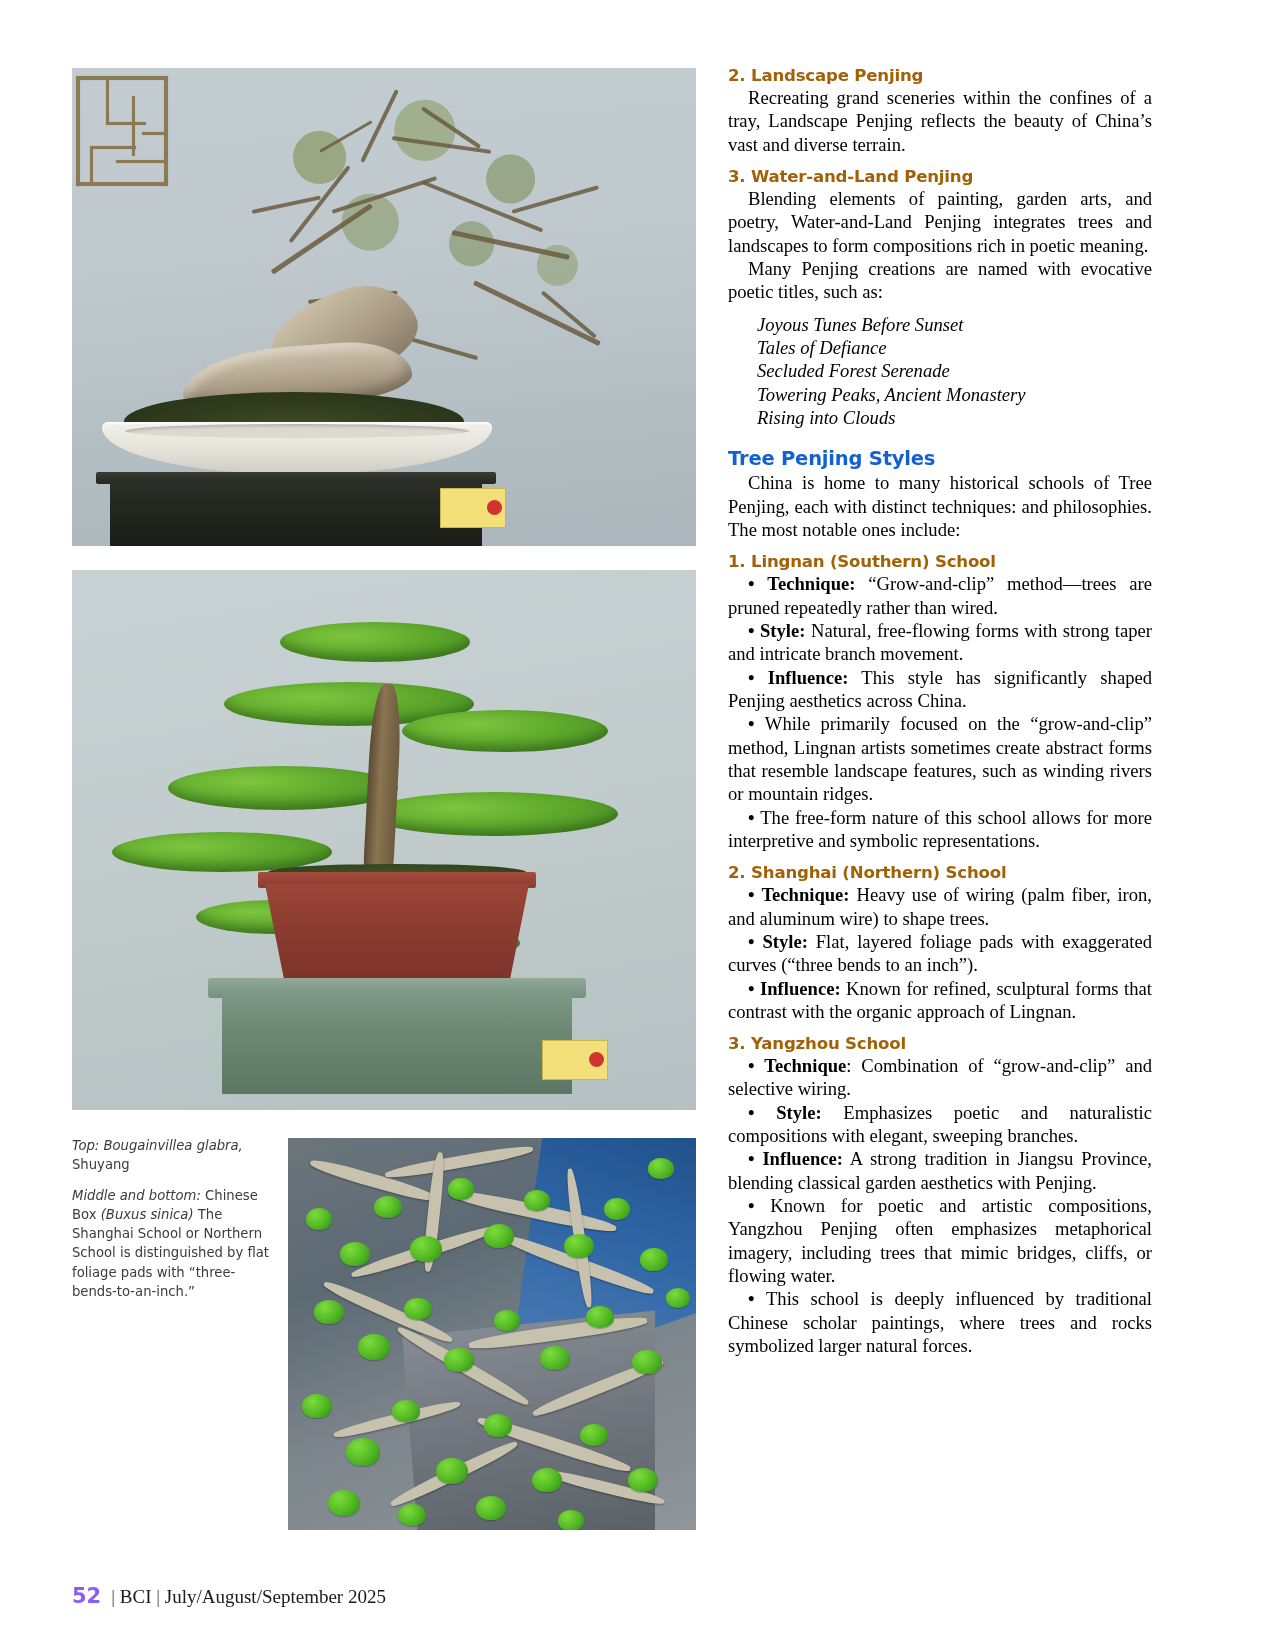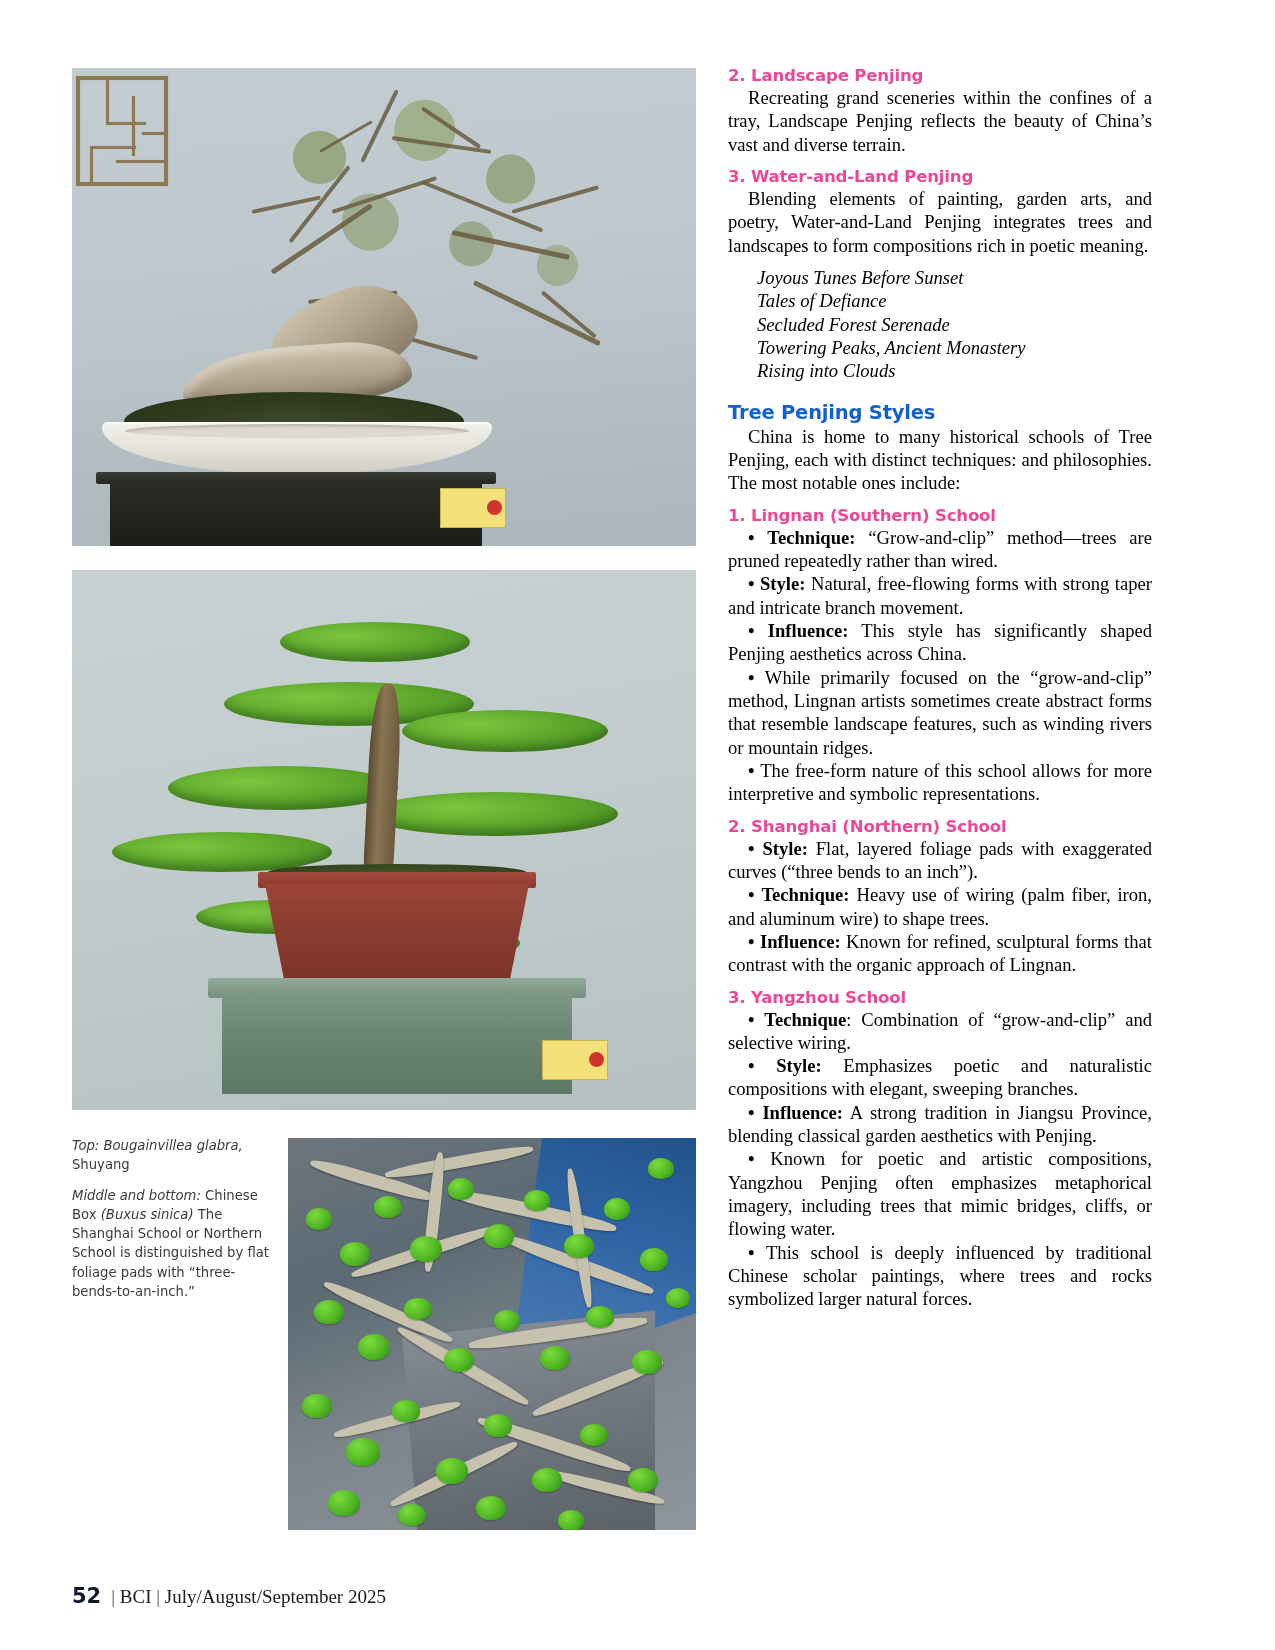--- a/index.html
+++ b/index.html
@@ -281,21 +281,21 @@
     font-size: 19.5px;
     font-weight: bold;
     color: #1360d2;
     margin: 18px 0 1px 0;
     letter-spacing: -0.2px;
   }
   h3.sub-head {
     font-family: "DejaVu Sans", "Liberation Sans", sans-serif;
     font-size: 16.6px;
     font-weight: bold;
-    color: #ec4899;
+    color: #a16207;
     margin: 11px 0 1px 0;
     letter-spacing: -0.2px;
   }
   h3.sub-head.first { margin-top: 0; }
 
   p.body {
     margin: 0;
     font-size: 18.6px;
     line-height: 1.255;
     text-align: justify;
@@ -332,21 +332,21 @@
     font-size: 19px;
     color: #1a1a1a;
     display: flex;
     align-items: baseline;
     gap: 10px;
   }
   .footer .pageno {
     font-family: "DejaVu Sans", "Liberation Sans", sans-serif;
     font-weight: bold;
     font-size: 21px;
-    color: #0f172a;
+    color: #8b5cf6;
   }
   .footer .rule { color:#555; }
 </style>
 </head>
 <body>
 
 <div class="page">
 
   <div class="photo" id="photo-top">
     <div class="p1-bg"></div>
@@ -497,41 +497,42 @@
     </p>
   </div>
 
   <div class="right-col">
 
     <h3 class="sub-head first">2. Landscape Penjing</h3>
     <p class="body">Recreating grand sceneries within the confines of a tray, Landscape Penjing reflects the beauty of China’s vast and diverse terrain.</p>
 
     <h3 class="sub-head">3. Water-and-Land Penjing</h3>
     <p class="body">Blending elements of painting, garden arts, and poetry, Water-and-Land Penjing integrates trees and landscapes to form compositions rich in poetic meaning.</p>
+    <p class="body">Many Penjing creations are named with evocative poetic titles, such as:</p>
     <ul class="poetic">
       <li>Joyous Tunes Before Sunset</li>
       <li>Tales of Defiance</li>
       <li>Secluded Forest Serenade</li>
       <li>Towering Peaks, Ancient Monastery</li>
       <li>Rising into Clouds</li>
     </ul>
 
     <h2 class="section-head">Tree Penjing Styles</h2>
     <p class="body">China is home to many historical schools of Tree Penjing, each with distinct techniques: and philosophies. The most notable ones include:</p>
 
     <h3 class="sub-head">1. Lingnan (Southern) School</h3>
     <p class="bullet"><span class="dot">•&nbsp;</span><b>Technique:</b><span> “Grow-and-clip” method—trees are pruned repeatedly rather than wired.</span></p>
     <p class="bullet"><span class="dot">•&nbsp;</span><b>Style:</b><span> Natural, free-flowing forms with strong taper and intricate branch movement.</span></p>
     <p class="bullet"><span class="dot">•&nbsp;</span><b>Influence:</b><span> This style has significantly shaped Penjing aesthetics across China.</span></p>
     <p class="bullet"><span class="dot">•&nbsp;</span><span>While primarily focused on the “grow-and-clip” method, Lingnan artists sometimes create abstract forms that resemble landscape features, such as winding rivers or mountain ridges.</span></p>
     <p class="bullet"><span class="dot">•&nbsp;</span><span>The free-form nature of this school allows for more interpretive and symbolic representations.</span></p>
 
     <h3 class="sub-head">2. Shanghai (Northern) School</h3>
+    <p class="bullet"><span class="dot">•&nbsp;</span><b>Technique:</b><span> Heavy use of wiring (palm fiber, iron, and aluminum wire) to shape trees.</span></p>
     <p class="bullet"><span class="dot">•&nbsp;</span><b>Style:</b><span> Flat, layered foliage pads with exaggerated curves (“three bends to an inch”).</span></p>
-    <p class="bullet"><span class="dot">•&nbsp;</span><b>Technique:</b><span> Heavy use of wiring (palm fiber, iron, and aluminum wire) to shape trees.</span></p>
     <p class="bullet"><span class="dot">•&nbsp;</span><b>Influence:</b><span> Known for refined, sculptural forms that contrast with the organic approach of Lingnan.</span></p>
 
     <h3 class="sub-head">3. Yangzhou School</h3>
     <p class="bullet"><span class="dot">•&nbsp;</span><b>Technique</b><span>: Combination of “grow-and-clip” and selective wiring.</span></p>
     <p class="bullet"><span class="dot">•&nbsp;</span><b>Style:</b><span> Emphasizes poetic and naturalistic compositions with elegant, sweeping branches.</span></p>
     <p class="bullet"><span class="dot">•&nbsp;</span><b>Influence:</b><span> A strong tradition in Jiangsu Province, blending classical garden aesthetics with Penjing.</span></p>
     <p class="bullet"><span class="dot">•&nbsp;</span><span>Known for poetic and artistic compositions, Yangzhou Penjing often emphasizes metaphorical imagery, including trees that mimic bridges, cliffs, or flowing water.</span></p>
     <p class="bullet"><span class="dot">•&nbsp;</span><span>This school is deeply influenced by traditional Chinese scholar paintings, where trees and rocks symbolized larger natural forces.</span></p>
 
   </div>

